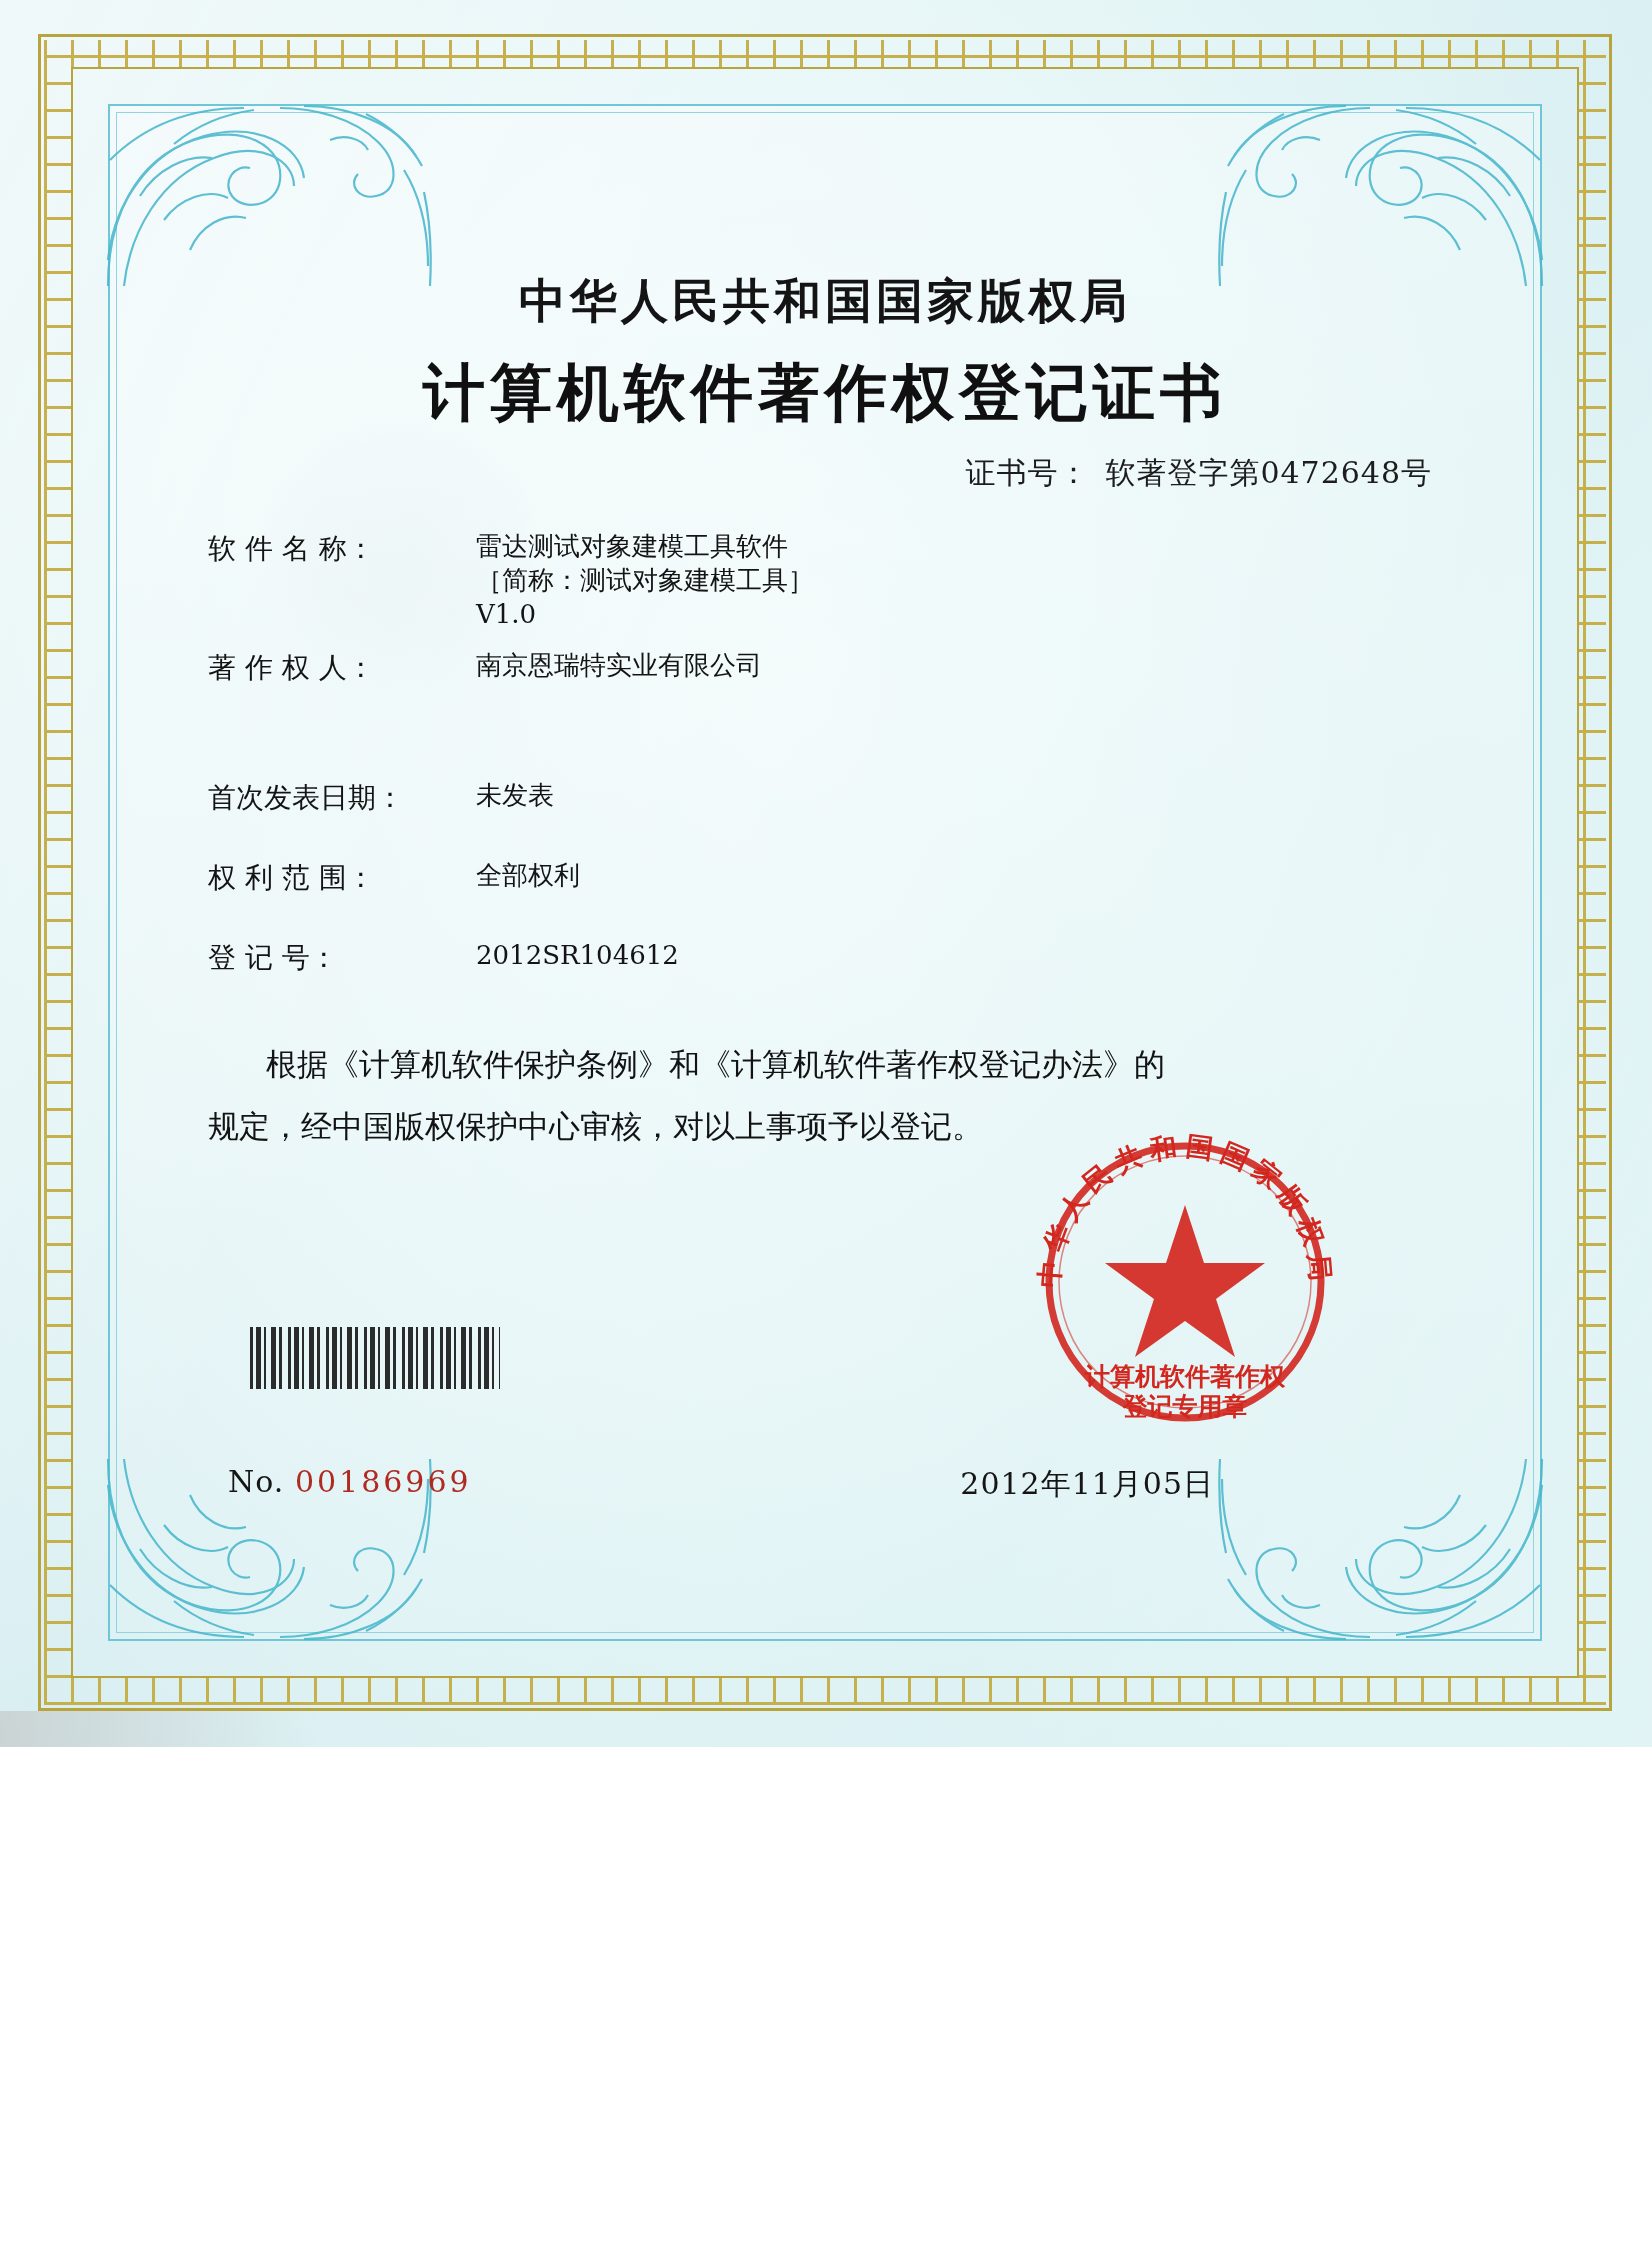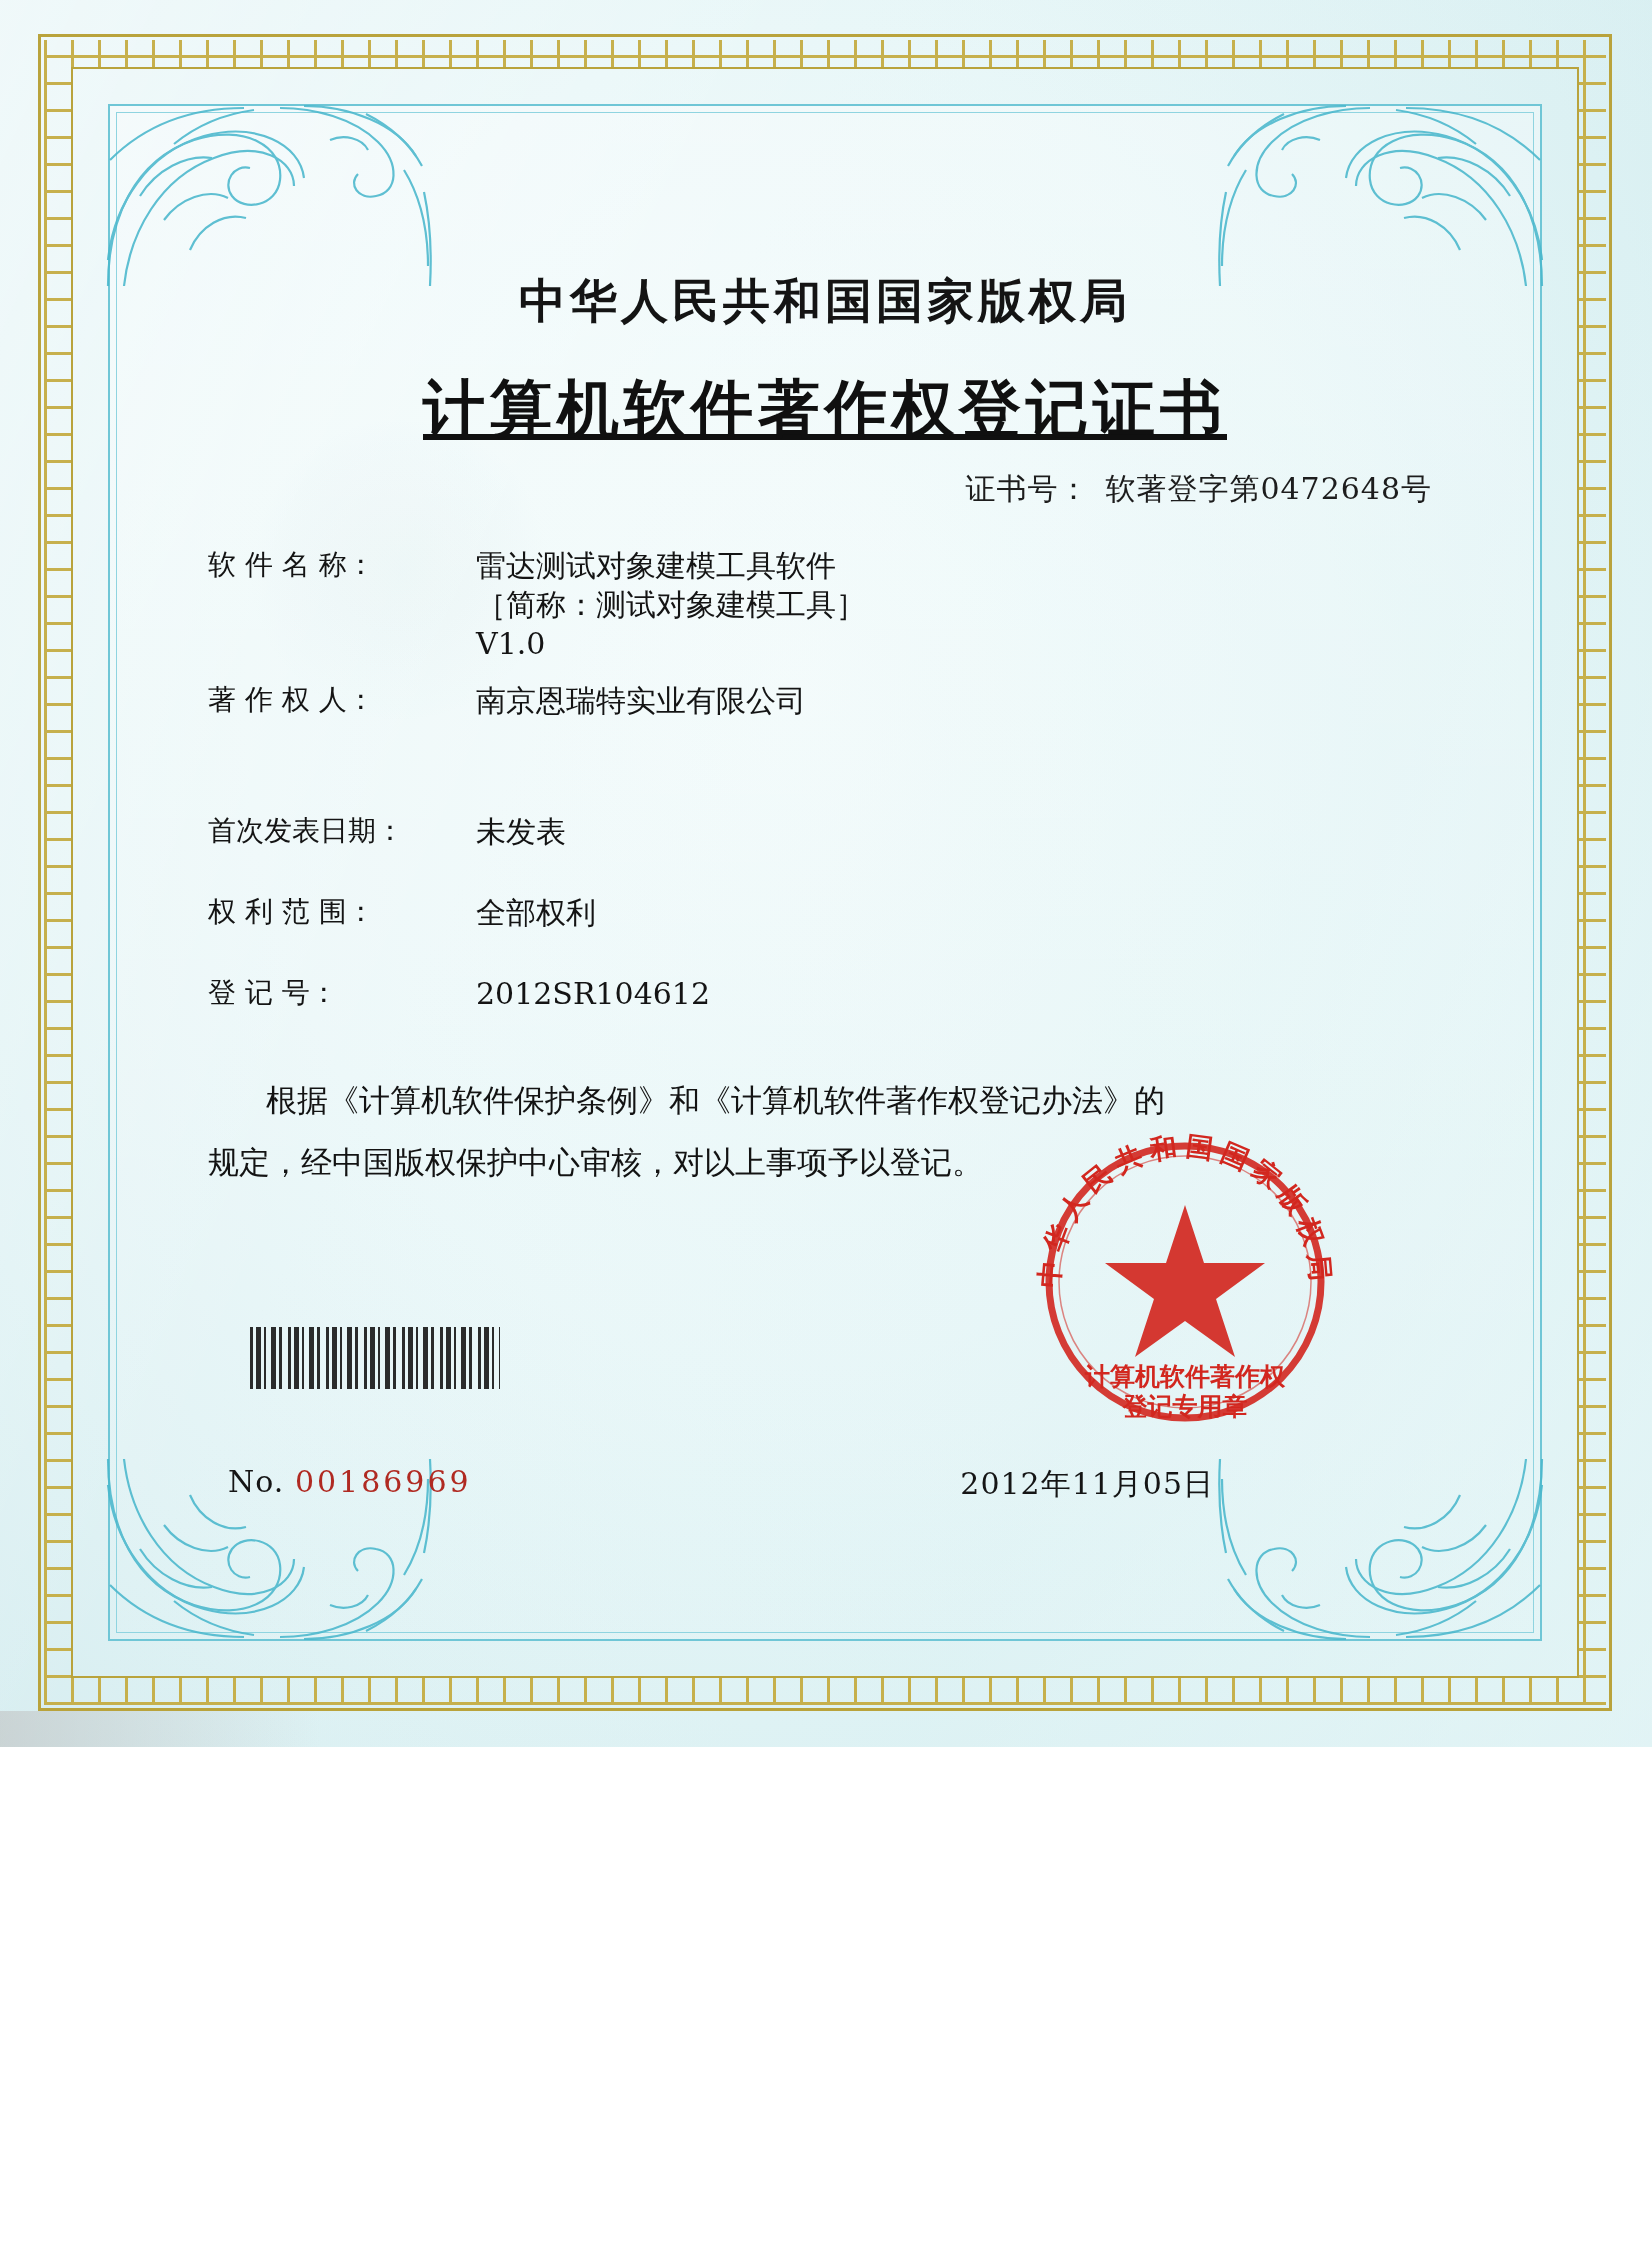--- a/index.html
+++ b/index.html
@@ -113,22 +113,21 @@
     color: #141414;
     margin-top: 120px;
   }
   .title-main {
     text-align: center;
     font-family: "DejaVu Serif", serif;
     font-weight: bold;
     font-size: 62px;
     letter-spacing: 5px;
     color: #101010;
-    margin-top: 34px;
-    text-decoration: underline;
+    margin-top: 18px;
   }
 
   .cert-no-line {
     text-align: right;
     margin-top: 18px;
     padding-right: 68px;
     font-family: "DejaVu Serif", serif;
     font-size: 30px;
     letter-spacing: 1px;
     color: #1d1d1d;
@@ -150,21 +149,21 @@
     flex: 0 0 268px;
     font-family: "DejaVu Serif", serif;
     font-size: 28px;
     letter-spacing: 0px;
     color: #141414;
     white-space: nowrap;
   }
   .f-label .colon { letter-spacing: 0; }
   .f-value {
     font-family: "DejaVu Serif", serif;
-    font-size: 30px;
+    font-size: 26px;
     color: #141414;
     line-height: 1.30;
   }
   .f-value .sub { display: block; }
 
   .gap-big { height: 74px; }
 
   .field-row.loose { margin-bottom: 42px; }
 
   .statement {

